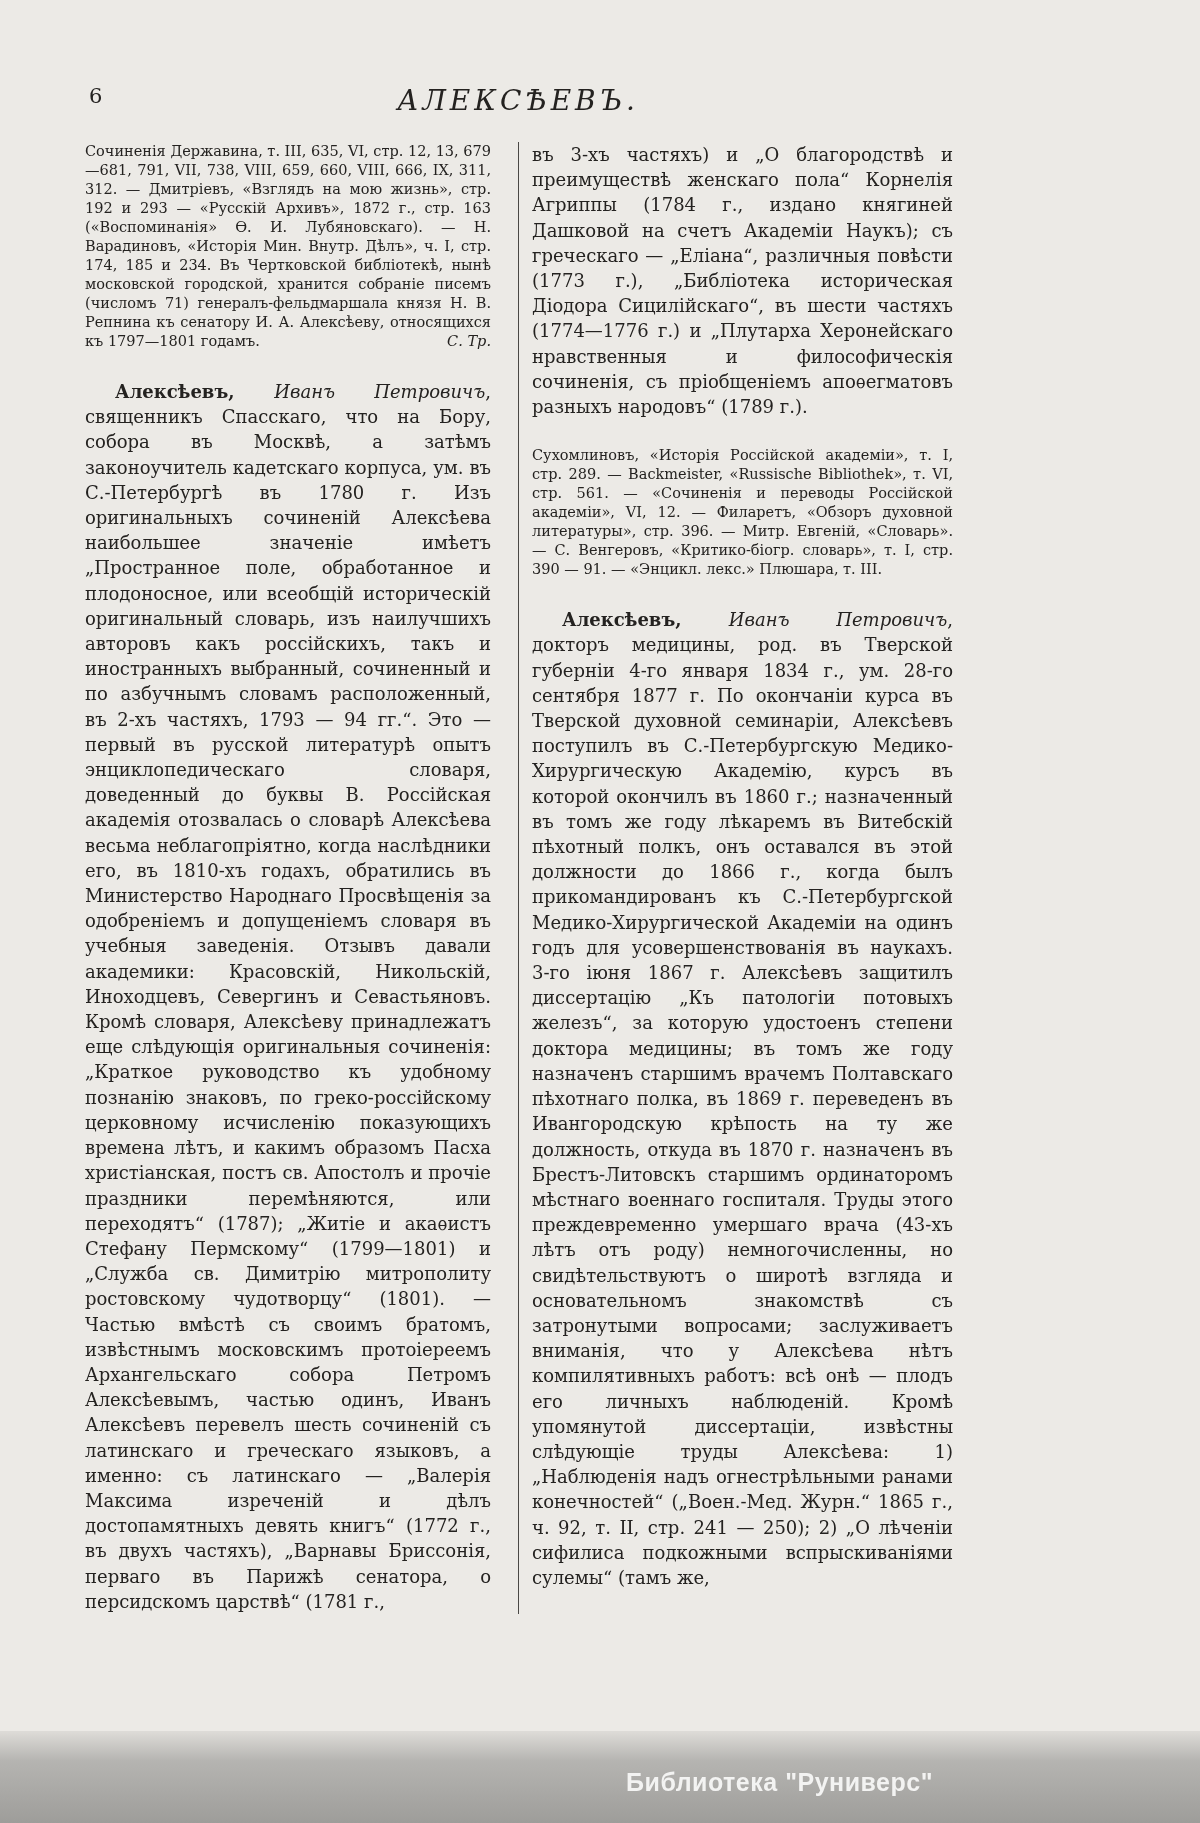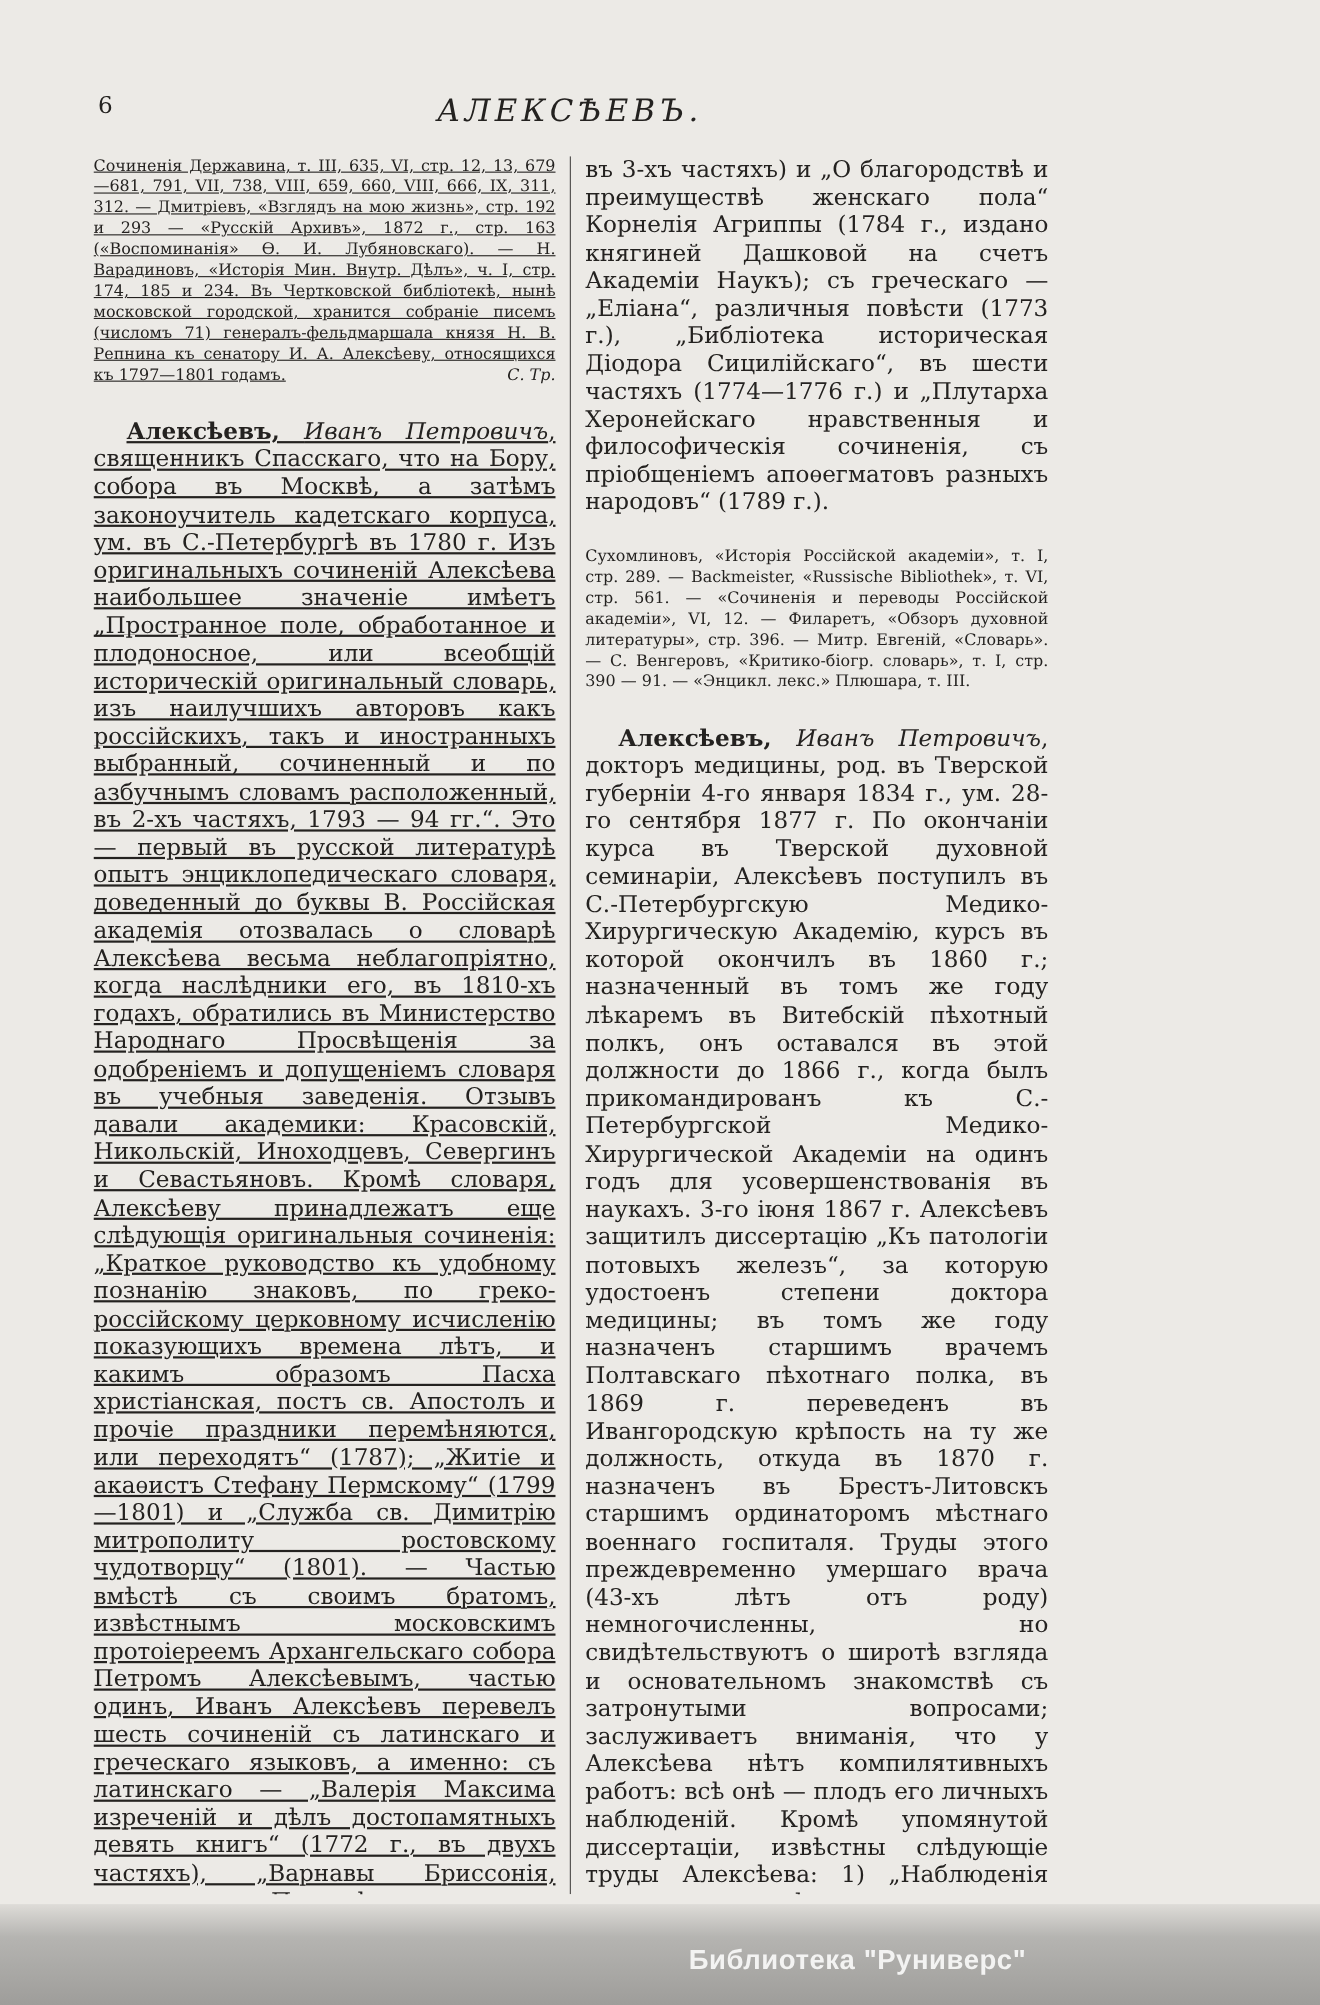--- a/index.html
+++ b/index.html
@@ -34,31 +34,31 @@
   .columns {
     position:absolute;
     top:142px; left:85px;
     width:868px;
     display:flex;
     align-items:stretch;
     max-height:1580px;
     overflow:hidden;
   }
   .column { width:50%; }
-  .column-left  { padding-right:13px; border-right:1px solid #4a4845;text-decoration:underline; }
+  .column-left  { padding-right:27px; border-right:1px solid #4a4845; }
   .column-right { padding-left:13px; }
 
   .text-small {
     font-size:14.5px;
     line-height:19px;
     text-align:justify;
     hyphens:auto;
   }
   .text-main {
-    font-size:21px;
+    font-size:18px;
     line-height:25.2px;
     text-align:justify;
     hyphens:auto;
   }
   .entry { text-indent:30px; margin-top:28px; }
   .biblio2 { margin-top:27px; }
   .headword { font-weight:bold; }
   .person-name { font-style:italic; }
   .sig {
     float:right;

